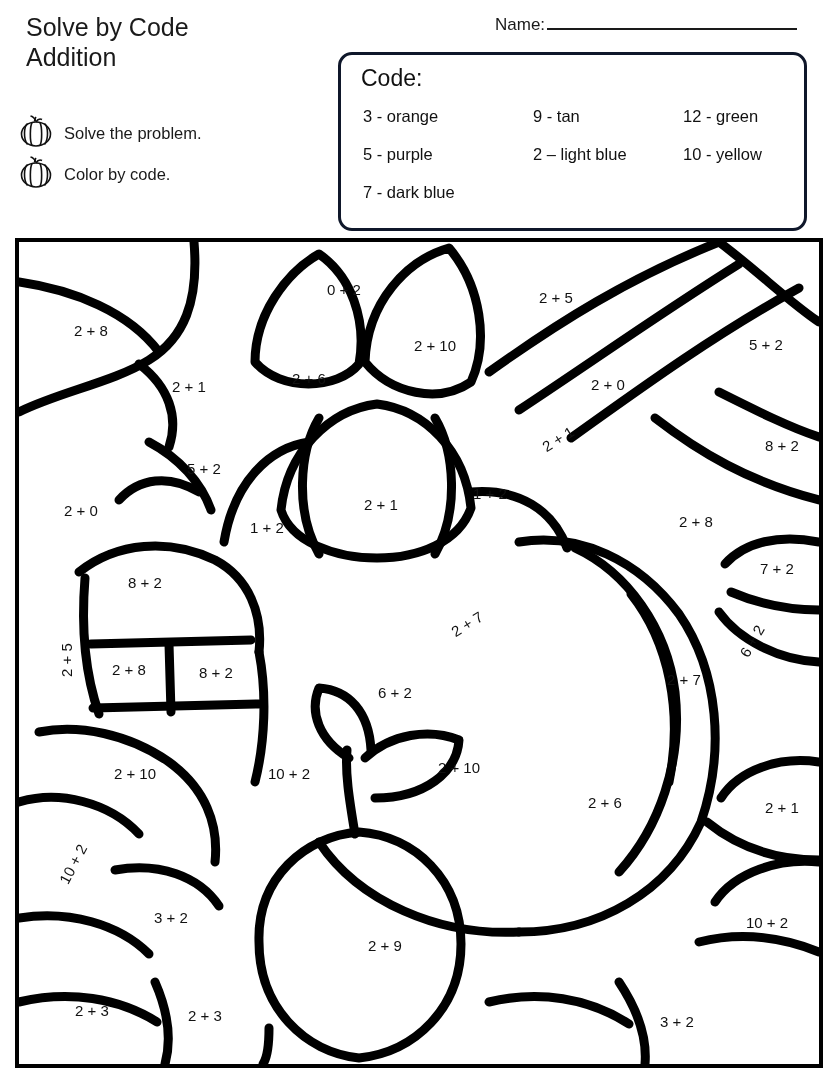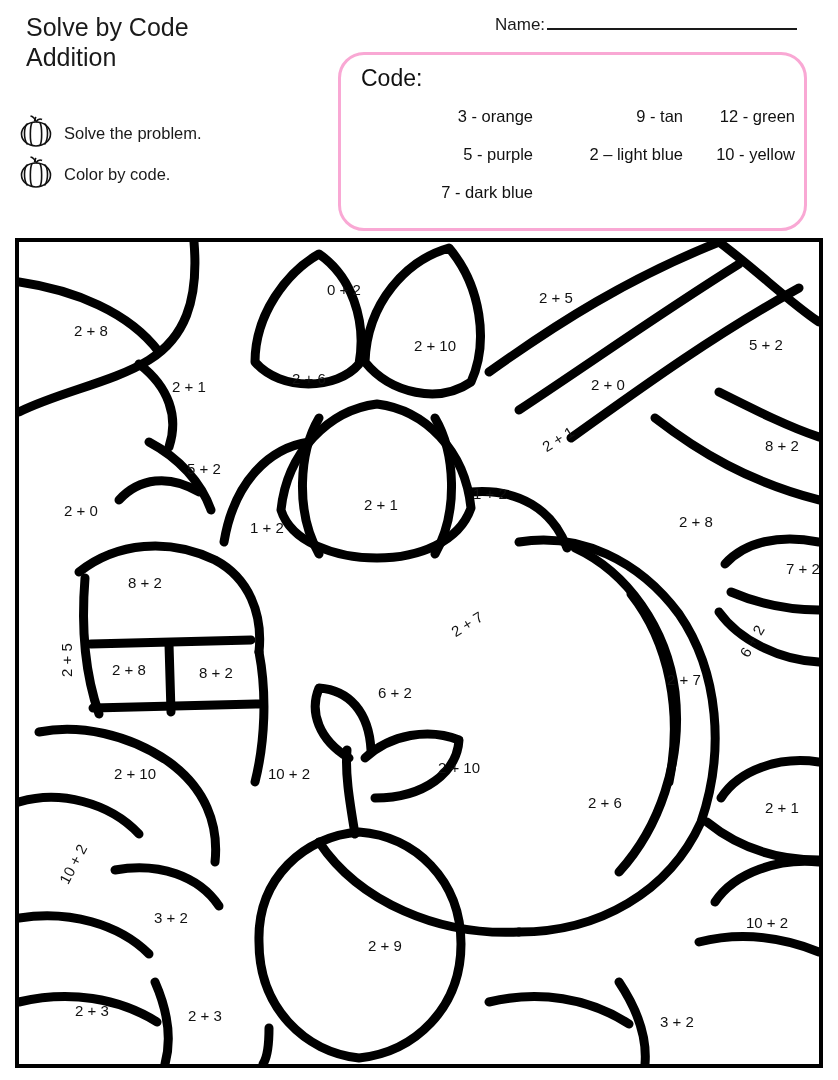--- a/index.html
+++ b/index.html
@@ -62,41 +62,40 @@
     padding-left: 2px;
   }
 
   
   #code-box {
     position: absolute;
     left: 338px;
     top: 52px;
     width: 469px;
     height: 179px;
-    border: 3px solid #f9a8d4;
-    border-radius: 26px;
+    border: 3px solid #0f172a;
+    border-radius: 14px;
     box-sizing: border-box;
     background: #ffffff;
   }
   #code-box .code-label {
     position: absolute;
     left: 20px;
     top: 10px;
     font-size: 23px;
   }
   #code-grid {
     position: absolute;
     left: 22px;
     top: 52px;
     width: 432px;
     display: grid;
     grid-template-columns: 170px 150px 112px;
     grid-template-rows: 38px 38px 38px;
     font-size: 16.5px;
-    text-align: right;
   }
   #code-grid div {
     white-space: nowrap;
   }
 
   
   #puzzle {
     position: absolute;
     left: 15px;
     top: 238px;
@@ -254,21 +253,21 @@
       <div class="cell" style="left: 416px; top: 103px; transform: translate(-50%, -50%) rotate(0deg);">2 + 10</div>
       <div class="cell" style="left: 589px; top: 142px; transform: translate(-50%, -50%) rotate(0deg);">2 + 0</div>
       <div class="cell" style="left: 763px; top: 203px; transform: translate(-50%, -50%) rotate(0deg);">8 + 2</div>
       <div class="cell" style="left: 185px; top: 226px; transform: translate(-50%, -50%) rotate(0deg);">5 + 2</div>
       <div class="cell" style="left: 539px; top: 197px; transform: translate(-50%, -50%) rotate(-32deg);">2 + 1</div>
       <div class="cell" style="left: 62px; top: 268px; transform: translate(-50%, -50%) rotate(0deg);">2 + 0</div>
       <div class="cell" style="left: 248px; top: 285px; transform: translate(-50%, -50%) rotate(0deg);">1 + 2</div>
       <div class="cell" style="left: 362px; top: 262px; transform: translate(-50%, -50%) rotate(0deg);">2 + 1</div>
       <div class="cell" style="left: 471px; top: 251px; transform: translate(-50%, -50%) rotate(0deg);">1 + 2</div>
       <div class="cell" style="left: 677px; top: 279px; transform: translate(-50%, -50%) rotate(0deg);">2 + 8</div>
-      <div class="cell" style="left: 758px; top: 326px; transform: translate(-50%, -50%) rotate(0deg); margin-left: 26px;">7 + 2</div>
+      <div class="cell" style="left: 758px; top: 326px; transform: translate(-50%, -50%) rotate(0deg);">7 + 2</div>
       <div class="cell" style="left: 126px; top: 340px; transform: translate(-50%, -50%) rotate(0deg);">8 + 2</div>
       <div class="cell" style="left: 733px; top: 399px; transform: translate(-50%, -50%) rotate(-60deg);">6 + 2</div>
       <div class="cell" style="left: 448px; top: 382px; transform: translate(-50%, -50%) rotate(-32deg);">2 + 7</div>
       <div class="cell" style="left: 47px; top: 418px; transform: translate(-50%, -50%) rotate(-90deg);">2 + 5</div>
       <div class="cell" style="left: 110px; top: 427px; transform: translate(-50%, -50%) rotate(0deg);">2 + 8</div>
       <div class="cell" style="left: 197px; top: 430px; transform: translate(-50%, -50%) rotate(0deg);">8 + 2</div>
       <div class="cell" style="left: 376px; top: 450px; transform: translate(-50%, -50%) rotate(0deg);">6 + 2</div>
       <div class="cell" style="left: 665px; top: 437px; transform: translate(-50%, -50%) rotate(0deg);">2 + 7</div>
       <div class="cell" style="left: 116px; top: 531px; transform: translate(-50%, -50%) rotate(0deg);">2 + 10</div>
       <div class="cell" style="left: 270px; top: 531px; transform: translate(-50%, -50%) rotate(0deg);">10 + 2</div>

